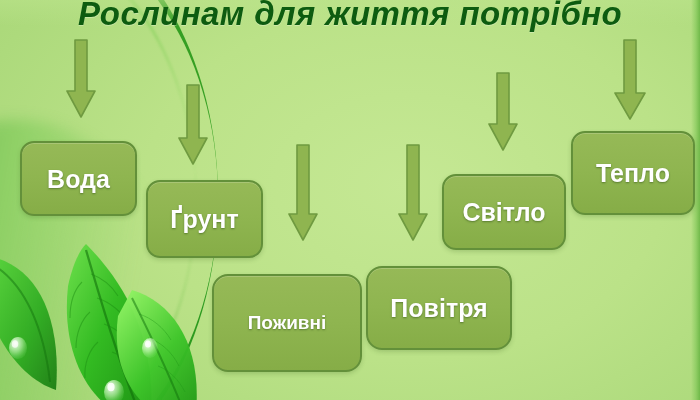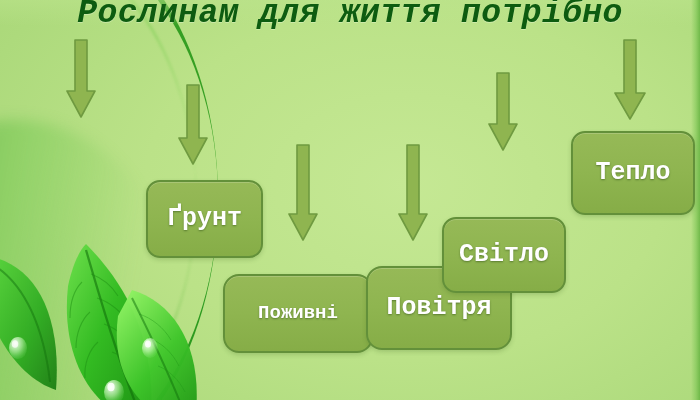--- a/index.html
+++ b/index.html
@@ -5,21 +5,21 @@
   html, body {
     margin: 0;
     padding: 0;
     background: #ffffff;
   }
   #slide {
     position: relative;
     width: 700px;
     height: 400px;
     overflow: hidden;
-    font-family: Liberation Mono, monospace;
+    font-family: Liberation Sans, sans-serif;
     background:
       radial-gradient(ellipse 620px 420px at 58% 46%, #c5e894 0%, #bbe288 42%, #adda7c 72%, #a2d372 100%),
       linear-gradient(135deg, #a9d977 0%, #bde58c 50%, #a8d572 100%);
   }
 
   
   .bg-left-arc {
     position: absolute;
     left: -182px;
     top: -92px;
@@ -222,36 +222,39 @@
     <svg width="30" height="80" viewBox="0 0 30 80">
         <path d="M9 1 H21 V52 H29 L15 78 L1 52 H9 Z" fill="#8fb550" stroke="#6f9a40" stroke-width="1.6" stroke-linejoin="round"></path>
       </svg>
   </div>
   <div class="arrow" style="left:614px; top:39px;">
     <svg width="32" height="82" viewBox="0 0 32 82">
         <path d="M10 1 H22 V54 H31 L16 80 L1 54 H10 Z" fill="#8fb550" stroke="#6f9a40" stroke-width="1.6" stroke-linejoin="round"></path>
       </svg>
   </div>
 
+  <div class="box" style="left:20px;  top:141px; width:117px; height:75px;">
+    <span>Вода</span>
+  </div>
 
   <div class="box" style="left:146px; top:180px; width:117px; height:78px;">
     <span>Ґрунт</span>
   </div>
 
-  <div class="box two-line" style="left:223px; top:274px; width:150px; height:79px;">
+  <div class="box two-line" style="left:212px; top:274px; width:150px; height:98px;">
     <span>
       <span>Поживні</span><br>
     </span>
   </div>
 
   <div class="box" style="left:366px; top:266px; width:146px; height:84px;border-radius:16px;">
     <span>Повітря</span>
   </div>
 
-  <div class="box" style="left:442px; top:174px; width:124px; height:76px;margin-top:43px;">
+  <div class="box" style="left:442px; top:174px; width:124px; height:76px;">
     <span>Світло</span>
   </div>
 
   <div class="box" style="left:571px; top:131px; width:124px; height:84px;">
     <span>Тепло</span>
   </div>
 
 </div>
 
 </body></html>

